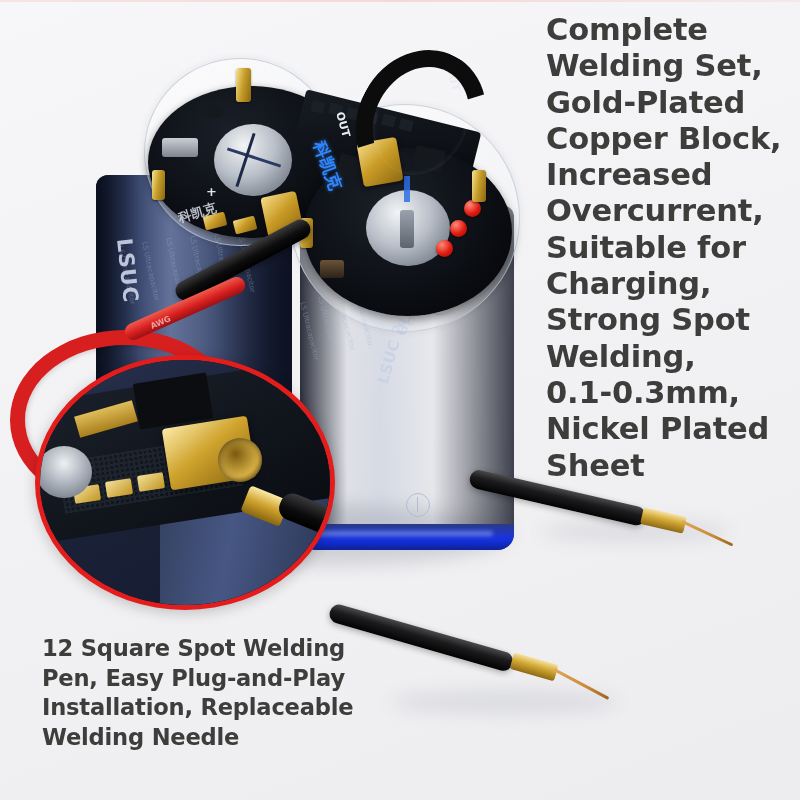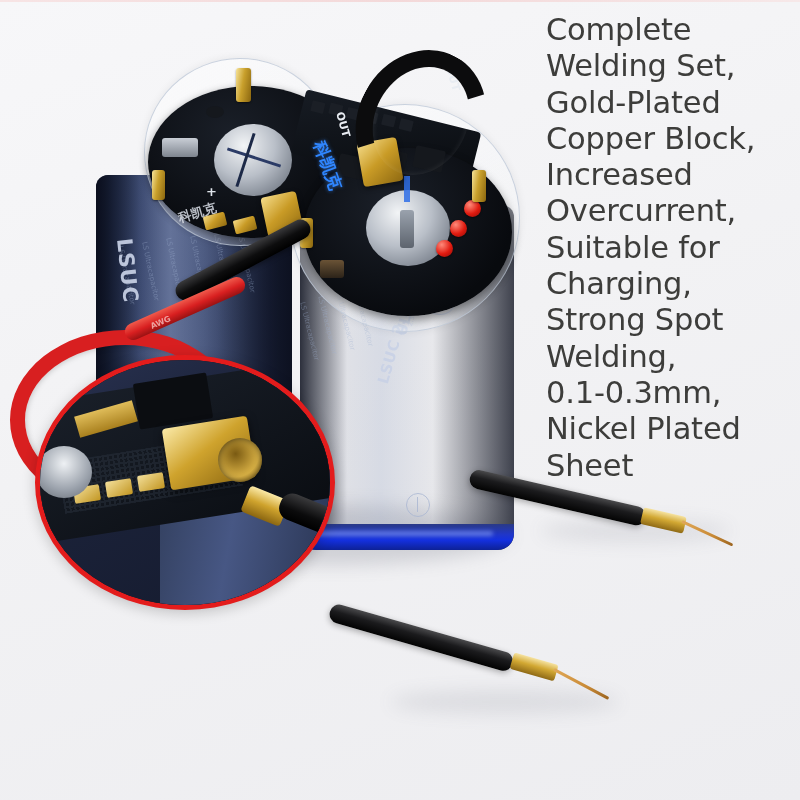--- a/index.html
+++ b/index.html
@@ -8,21 +8,21 @@
     font-family:"DejaVu Sans","Liberation Sans",sans-serif;
     background:#f4f4f6;
   }
   #stage{position:relative;width:800px;height:800px;overflow:hidden;
     background:linear-gradient(160deg,#f7f7f9 0%,#f2f2f4 45%,#ededf0 100%);}
 
   .top-hairline{position:absolute;left:0;top:0;width:800px;height:2px;
     background:linear-gradient(90deg,#f7dede,#f3cfcf,#f7e4e4);opacity:.75;}
 
   
-  .copy{position:absolute;color:#3d3d3b;font-weight:400;
+  .copy{position:absolute;color:#3d3d3b;font-weight:700;
     letter-spacing:-.2px;white-space:pre-line;}
   #right-copy{left:546px;top:12px;width:250px;font-size:30.5px;line-height:36.3px;}
   #bottom-copy{left:42px;top:634px;width:350px;font-size:22.6px;line-height:29.5px;}
 
   
   .obj{position:absolute;}
   .shadow-soft{filter:blur(9px);opacity:.22;background:#5c6070;border-radius:50%;}
 
   
   .cap{position:absolute;border-radius:12px 12px 16px 16px;overflow:hidden;}
@@ -288,14 +288,18 @@
 Increased
 Overcurrent,
 Suitable for
 Charging,
 Strong Spot
 Welding,
 0.1-0.3mm,
 Nickel Plated
 Sheet</div>
 
+  <div class="copy" id="bottom-copy">12 Square Spot Welding
+Pen, Easy Plug-and-Play
+Installation, Replaceable
+Welding Needle</div>
 
 </div>
 
 </body></html>

